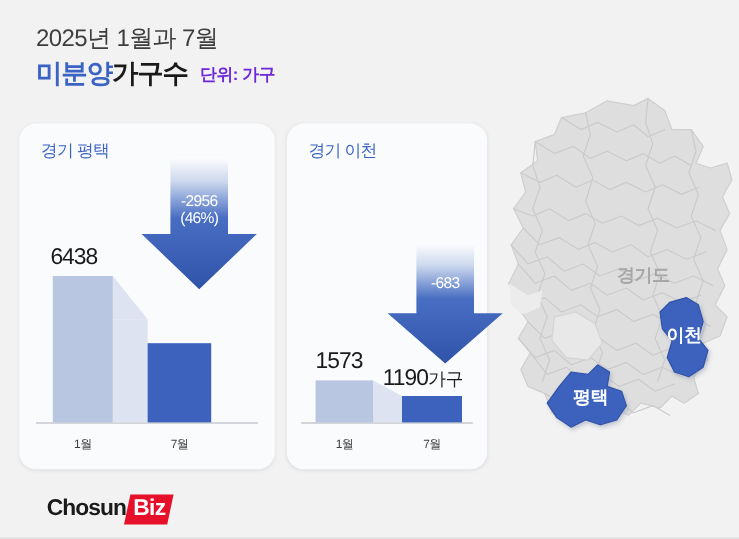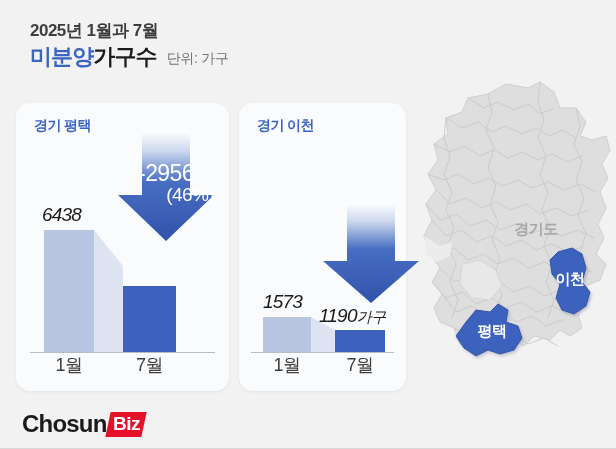--- a/index.html
+++ b/index.html
@@ -8,31 +8,31 @@
     background:#f2f2f2;
     font-family:"Liberation Sans","DejaVu Sans",sans-serif;
     position:relative;overflow:hidden;
     -webkit-font-smoothing:antialiased;
   }
   .stage{position:absolute;inset:0;}
 
   
   .header{position:absolute;left:30px;top:20px;width:470px;}
   .title-kicker{
-    font-size:17px;color:#3d3d3d;font-weight:700;letter-spacing:-0.5px;
+    font-size:20px;color:#3d3d3d;font-weight:400;letter-spacing:-0.5px;
     line-height:1.25;white-space:nowrap;
   }
   .title-main{
     margin-top:3px;font-size:22px;font-weight:700;color:#1a1a1a;
     letter-spacing:-0.9px;line-height:1.2;white-space:nowrap;
     display:flex;align-items:baseline;gap:0;
   }
   .title-main .hl{color:#3b63c4;}
   .title-unit{
-    font-size:14px;font-weight:400;color:#737373;letter-spacing:-0.3px;
+    font-size:14px;font-weight:700;color:#6d28d9;letter-spacing:-0.3px;
     margin-left:10px;position:relative;top:-1px;
   }
 
   
   .map-wrap{position:absolute;left:410px;top:78px;width:206px;height:320px;}
   .map-wrap svg{display:block;width:100%;height:100%;}
   .map-label{
     font-family:"Liberation Sans","DejaVu Sans",sans-serif;
     font-weight:700;letter-spacing:-0.5px;
   }
@@ -40,61 +40,62 @@
   
   .card{
     position:absolute;background:#fafbfd;border-radius:14px;
     box-shadow:0 1px 3px rgba(80,90,120,.10);
   }
   #card-pt{left:16px;top:103px;width:213px;height:288px;}
   #card-ic{left:239px;top:103px;width:167px;height:288px;}
 
   .card-title{
     position:absolute;left:18px;top:14px;
-    font-size:14px;font-weight:700;color:#3b63c4;letter-spacing:-0.6px;
+    font-size:14px;font-weight:400;color:#3b63c4;letter-spacing:-0.6px;
     white-space:nowrap;
   }
 
   
   .plot{position:absolute;left:0;right:0;bottom:0;top:40px;}
   .axis{
     position:absolute;height:1px;background:#b9bcc4;
   }
   .xlabel{
-    position:absolute;font-size:18px;color:#3d3d3d;letter-spacing:-0.5px;
+    position:absolute;font-size:10px;color:#3d3d3d;letter-spacing:-0.5px;
     text-align:center;white-space:nowrap;
   }
   .bar{position:absolute;}
   .bar.prev{background:#b9c6e2;}
   .bar.curr{background:#3d62bd;}
   .ribbon{position:absolute;background:#dde3f1;}
   .slope{position:absolute;}
   .slope svg{display:block;}
 
   .val{
     position:absolute;font-size:19px;color:#1a1a1a;font-weight:400;
-    letter-spacing:-0.8px;white-space:nowrap;font-style:italic;
+    letter-spacing:-0.8px;white-space:nowrap;
   }
   .val .suffix{font-size:15px;letter-spacing:-0.5px;}
 
   
   .arrow{position:absolute;}
   .arrow svg{display:block;overflow:visible;}
   .arrow-text{
     position:absolute;left:0;right:0;text-align:center;color:#ffffff;
     letter-spacing:-0.6px;line-height:1.05;pointer-events:none;
   }
-  .arrow-text .big{font-size:23px;font-weight:400;display:block;}
-  .arrow-text .small{font-size:19px;font-weight:400;display:block;text-align:right;}
+  .arrow-text .big{font-size:13px;font-weight:400;display:block;}
+  .arrow-text .small{font-size:13px;font-weight:400;display:block;}
 
   
   .logo{position:absolute;left:22px;top:412px;height:24px;display:flex;align-items:center;}
   .logo .chosun{
-    font-size:24px;font-weight:700;color:#1a1a1a;letter-spacing:-0.8px;
+    font-size:19px;font-weight:700;color:#1a1a1a;letter-spacing:-0.8px;
     font-family:"Liberation Sans","DejaVu Sans",sans-serif;
+    margin-left:17px;
   }
   .logo .bizbox{
     margin-left:1px;background:#e6102a;color:#fff;font-size:19px;font-weight:700;
     letter-spacing:-0.6px;padding:1px 4px 2px 5px;
     transform:skewX(-12deg);display:inline-block;
   }
   .logo .bizbox span{display:inline-block;transform:skewX(12deg);}
 
   .divider{
     position:absolute;left:0;right:0;bottom:0;height:1px;background:#d8d8d8;
@@ -239,20 +240,21 @@
           <linearGradient id="agradI" x1="0" y1="0" x2="0" y2="1">
             <stop offset="0%" stop-color="#fdfdfe"></stop>
             <stop offset="18%" stop-color="#cdd9ee"></stop>
             <stop offset="46%" stop-color="#486ec3"></stop>
             <stop offset="100%" stop-color="#2f53a8"></stop>
           </linearGradient>
         </defs>
         <polygon points="24,0 72,0 72,58 96,58 48,100 0,58 24,58" fill="url(#agradI)"></polygon>
       </svg>
       <div class="arrow-text" style="top:26px;">
+        <span class="big">-683</span>
       </div>
     </div>
   </div>
 
   <div class="logo">
     <span class="chosun">Chosun</span>
     <span class="bizbox"><span>Biz</span></span>
   </div>
 
   <div class="divider"></div>

